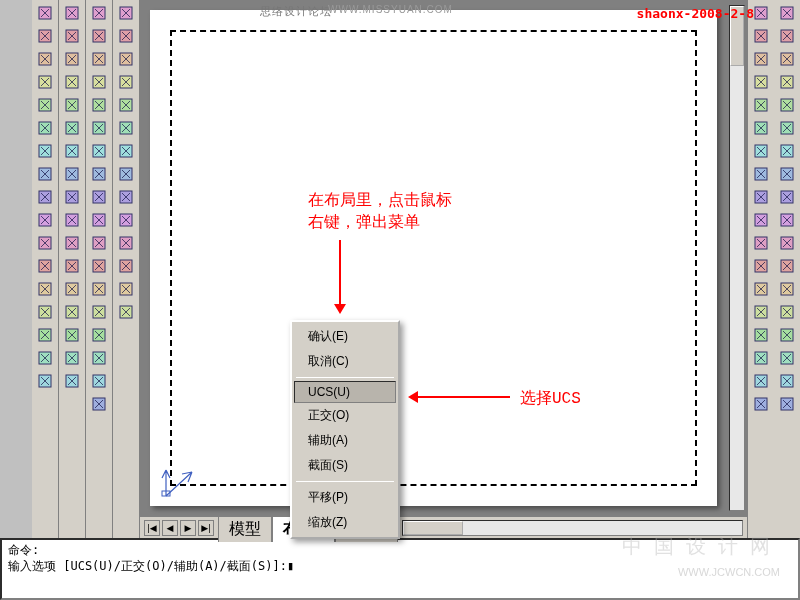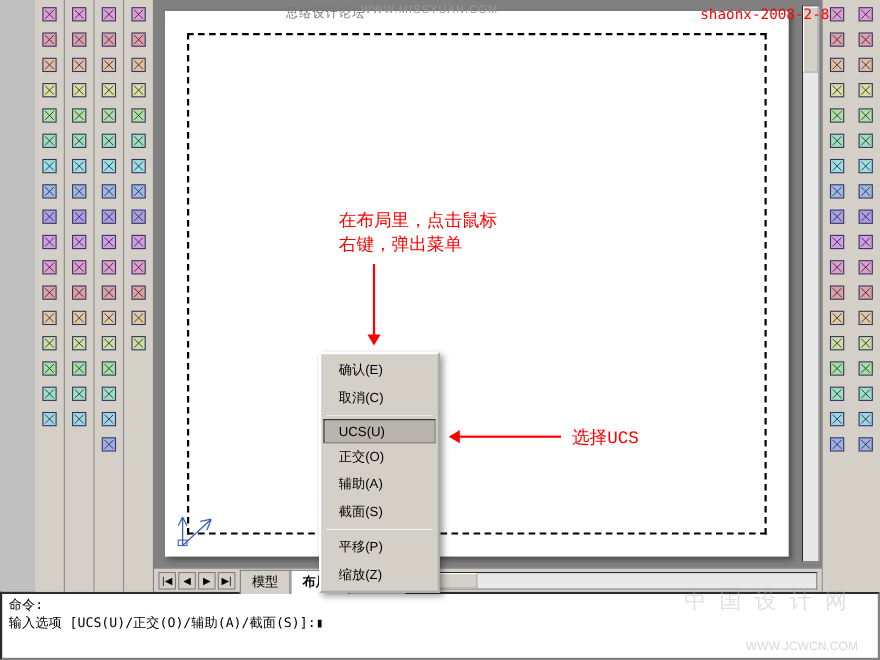--- a/index.html
+++ b/index.html
@@ -14,21 +14,21 @@
 .tb-left-3 { border-right: 1px solid #808080; }
 .tb-left-4 { border-right: 1px solid #808080; }
 .drawing-area { flex: 1; background: #808080; position: relative; display: flex; flex-direction: column; }
 .canvas-wrap { flex: 1; background: #808080; position: relative; padding: 10px 30px 10px 10px; }
 .paper { background: #fff; width: 100%; height: 100%; position: relative; box-shadow: 3px 3px 5px rgba(0,0,0,0.4); }
 .dashed-border { position: absolute; top: 20px; left: 20px; right: 20px; bottom: 20px; border: 2px dashed #000; }
 .ucs-icon { position: absolute; bottom: 8px; left: 8px; width: 40px; height: 40px; }
 .tabs { height: 22px; background: #d4d0c8; display: flex; align-items: center; border-top: 1px solid #808080; }
 .tab-nav { display: flex; gap: 2px; padding: 0 4px; }
 .tab-nav-btn { width: 16px; height: 16px; border: 1px solid #808080; background: #d4d0c8; display: flex; align-items: center; justify-content: center; font-size: 9px; cursor: pointer; }
-.tab { padding: 2px 10px; background: #d4d0c8; border: 1px solid #808080; border-bottom: none; cursor: pointer; font-size: 12px; position: relative; top: 1px; }
+.tab { padding: 2px 10px; background: #d4d0c8; border: 1px solid #808080; border-bottom: none; cursor: pointer; font-size: 16px; position: relative; top: 1px; }
 .tab.active { background: #fff; font-weight: bold; }
 .scrollbar-h { flex: 1; height: 16px; background: #e8e8e8; border: 1px inset #808080; margin: 0 4px; position: relative; }
 .scrollbar-thumb-h { position: absolute; left: 0; width: 60px; height: 100%; background: #d4d0c8; border: 1px outset #fff; }
 .scrollbar-v { position: absolute; right: 2px; top: 5px; bottom: 5px; width: 16px; background: #e8e8e8; border: 1px inset #808080; }
 .scrollbar-thumb-v { position: absolute; top: 0; height: 60px; width: 100%; background: #d4d0c8; border: 1px outset #fff; }
 .toolbar-right { background: #d4d0c8; border-left: 1px solid #808080; display: flex; }
 .command-area { height: 62px; background: #fff; border: 2px inset #808080; padding: 2px 6px; font-family: "SimSun", monospace; font-size: 12px; line-height: 16px; }
 .command-area .blink { animation: blink 1s infinite; }
 @keyframes blink { 50% { opacity: 0; } }
 .context-menu { position: absolute; left: 290px; top: 320px; background: #d4d0c8; border: 2px outset #fff; box-shadow: 3px 3px 6px rgba(0,0,0,0.4); padding: 2px; min-width: 110px; }
@@ -37,22 +37,22 @@
 .context-menu .menu-sep { height: 1px; background: #808080; margin: 3px 2px; border-bottom: 1px solid #fff; }
 .annotation { position: absolute; color: #ff0000; font-size: 16px; font-family: Liberation Mono, monospace; }
 .anno-1 { left: 308px; top: 190px; line-height: 22px; }
 .anno-2 { left: 520px; top: 388px; }
 .arrow-down { position: absolute; left: 339px; top: 240px; width: 2px; height: 72px; background: #ff0000; }
 .arrow-down::after { content: ''; position: absolute; bottom: -2px; left: -5px; border-left: 6px solid transparent; border-right: 6px solid transparent; border-top: 10px solid #ff0000; }
 .arrow-left { position: absolute; left: 410px; top: 396px; width: 100px; height: 2px; background: #ff0000; }
 .arrow-left::before { content: ''; position: absolute; left: -2px; top: -5px; border-top: 6px solid transparent; border-bottom: 6px solid transparent; border-right: 10px solid #ff0000; }
 .watermark-tl { position: absolute; top: 4px; left: 120px; color: #777; font-size: 11px; letter-spacing: 1px; }
 .watermark-tl2 { position: absolute; top: 4px; left: 188px; color: #999; font-size: 10px; letter-spacing: 1px; }
-.watermark-tr { position: absolute; top: 6px; right: 46px; color: #ff0000; font-family: monospace; font-size: 13px; font-weight: normal; }
-.watermark-br { position: absolute; bottom: 6px; right: 20px; color: rgba(200,200,200,0.7); font-size: 11px; font-family: Arial; }
+.watermark-tr { position: absolute; top: 6px; right: 46px; color: #ff0000; font-family: monospace; font-size: 13px; font-weight: bold; }
+.watermark-br { position: absolute; bottom: 22px; right: 20px; color: rgba(200,200,200,0.7); font-size: 11px; font-family: Arial; }
 .watermark-cn { position: absolute; bottom: 40px; right: 30px; color: rgba(180,180,180,0.4); font-size: 20px; font-family: Liberation Mono, monospace; }
 </style>
 </head>
 <body>
 
 <div class="app">
   <div class="main-area">
 
     <div class="toolbar-col tb-left-1" id="tbl1">
         <div class="tbl-btn">

